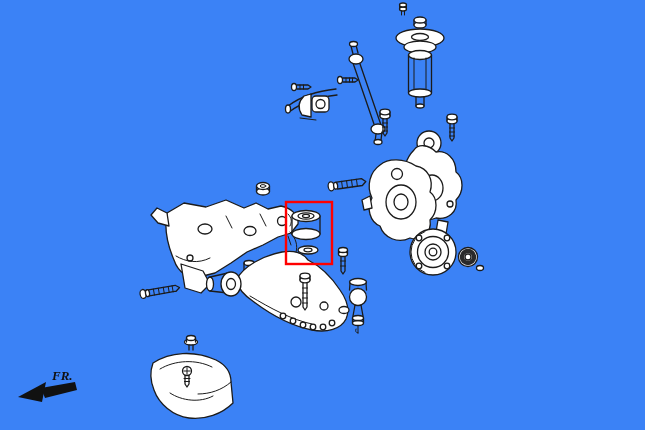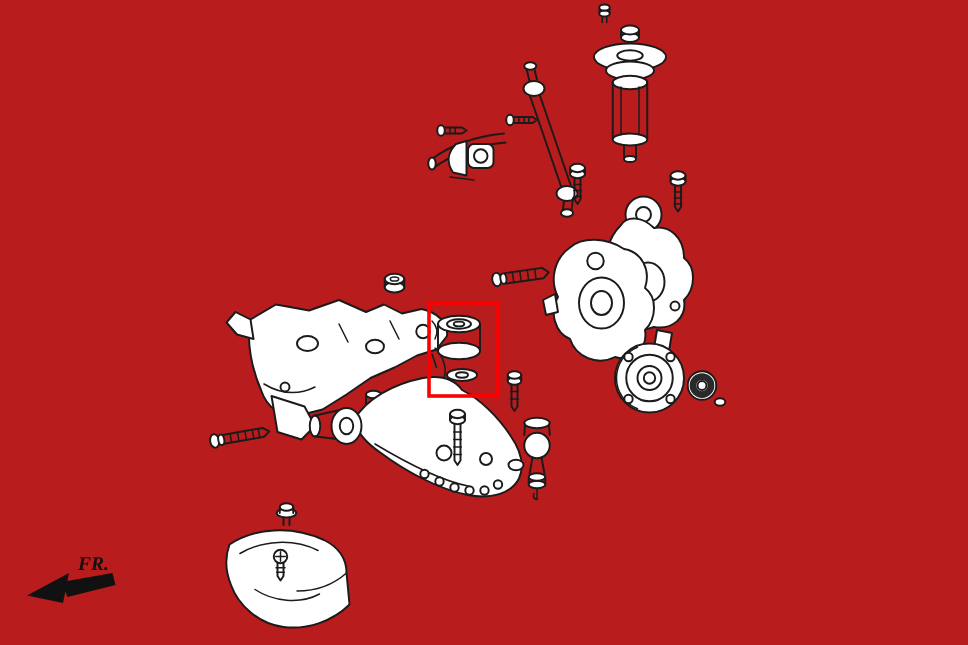--- a/index.html
+++ b/index.html
@@ -1,16 +1,16 @@
 <!DOCTYPE html>
 <html><head>
 <meta charset="utf-8">
 <style>
   html,body{margin:0;padding:0;background:#fff;}
-  .stage{position:relative;width:645px;height:430px;background:#b91c1c;overflow:hidden;
+  .stage{position:relative;width:645px;height:430px;background:#3b82f6;overflow:hidden;
          font-family:"Liberation Sans",sans-serif;}
   svg{position:absolute;left:0;top:0;}
   .ln{fill:none;stroke:#1b1b1b;stroke-width:1.3;stroke-linecap:round;stroke-linejoin:round;}
   .fw{fill:#ffffff;stroke:#1b1b1b;stroke-width:1.3;stroke-linecap:round;stroke-linejoin:round;}
   .thin{stroke-width:1;}
   .hl{fill:none;stroke:#ff0000;stroke-width:2.4;}
   .frtext{font:italic bold 13px "Liberation Serif",serif;fill:#111;}
 </style>
 </head>
 <body>

